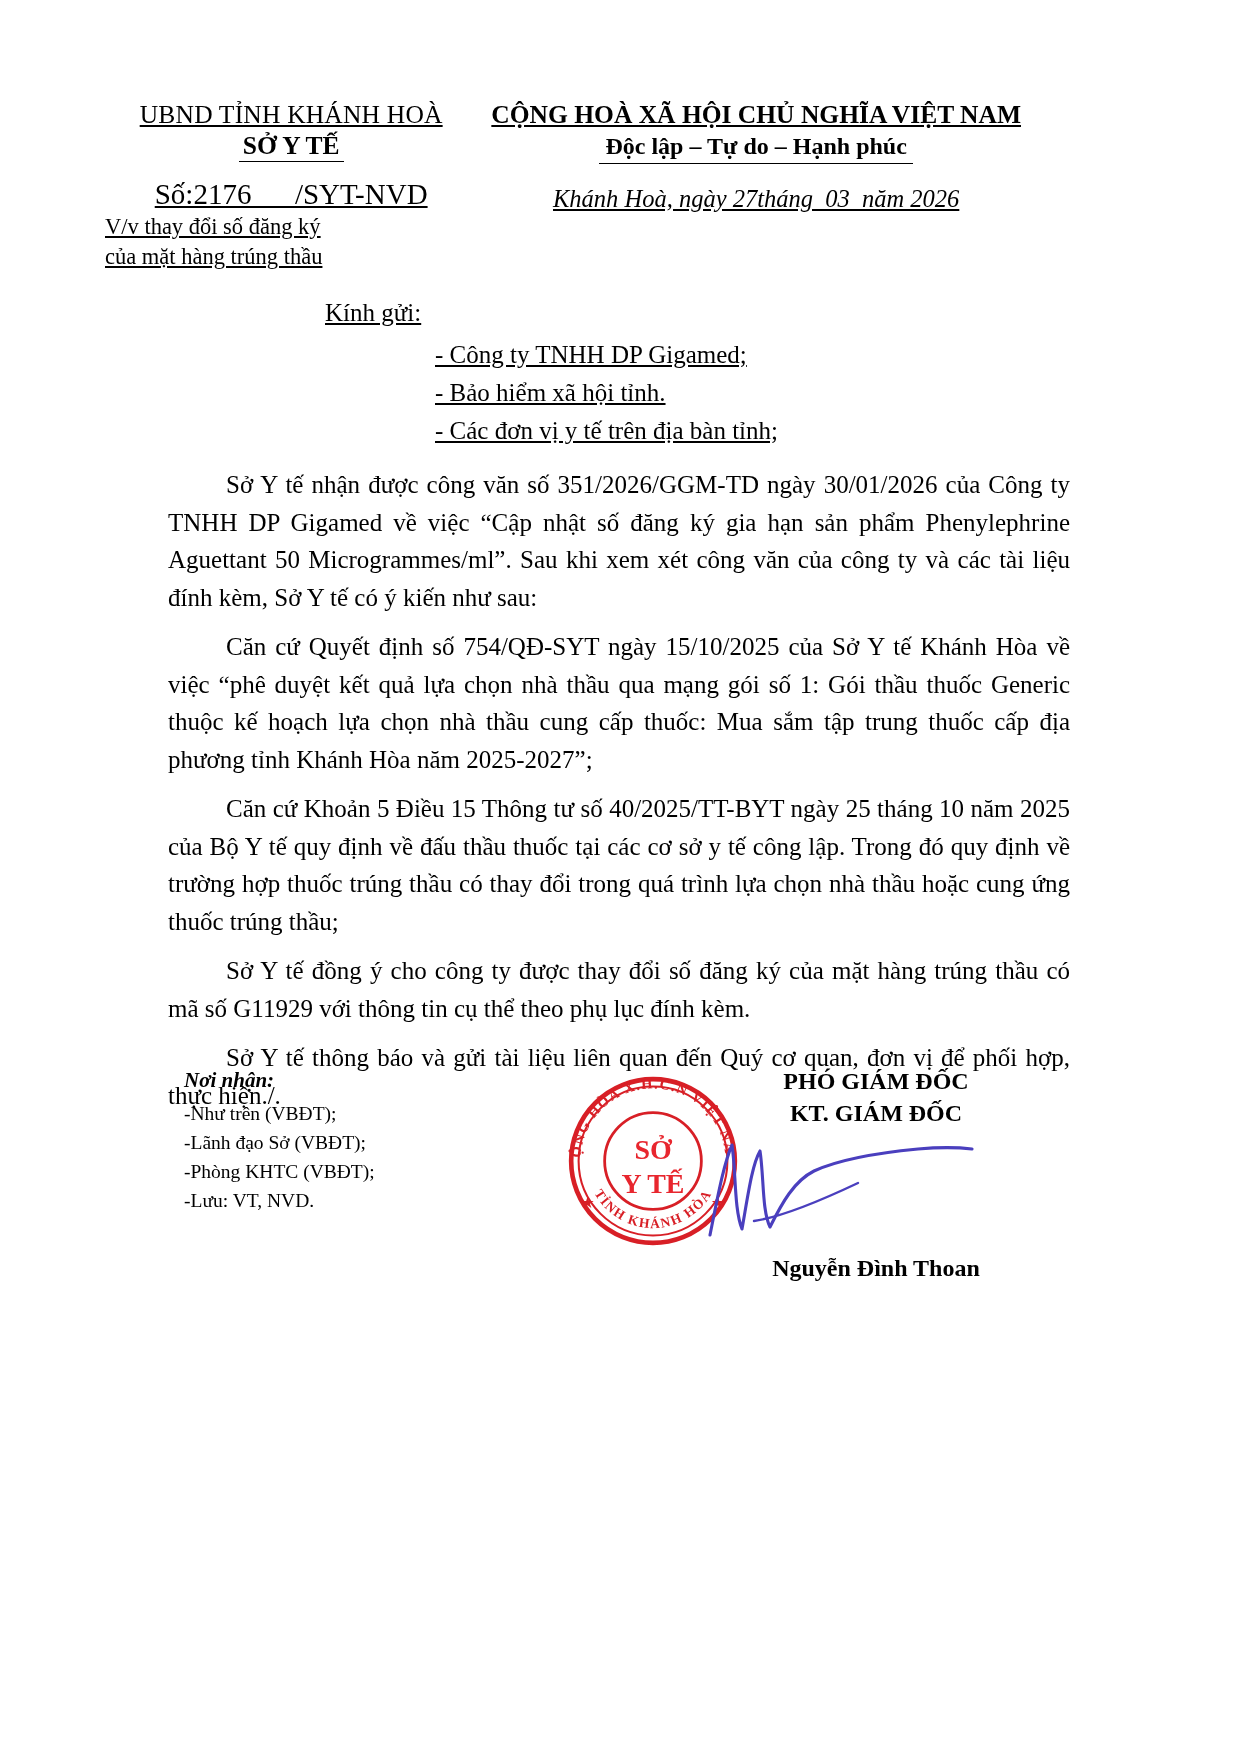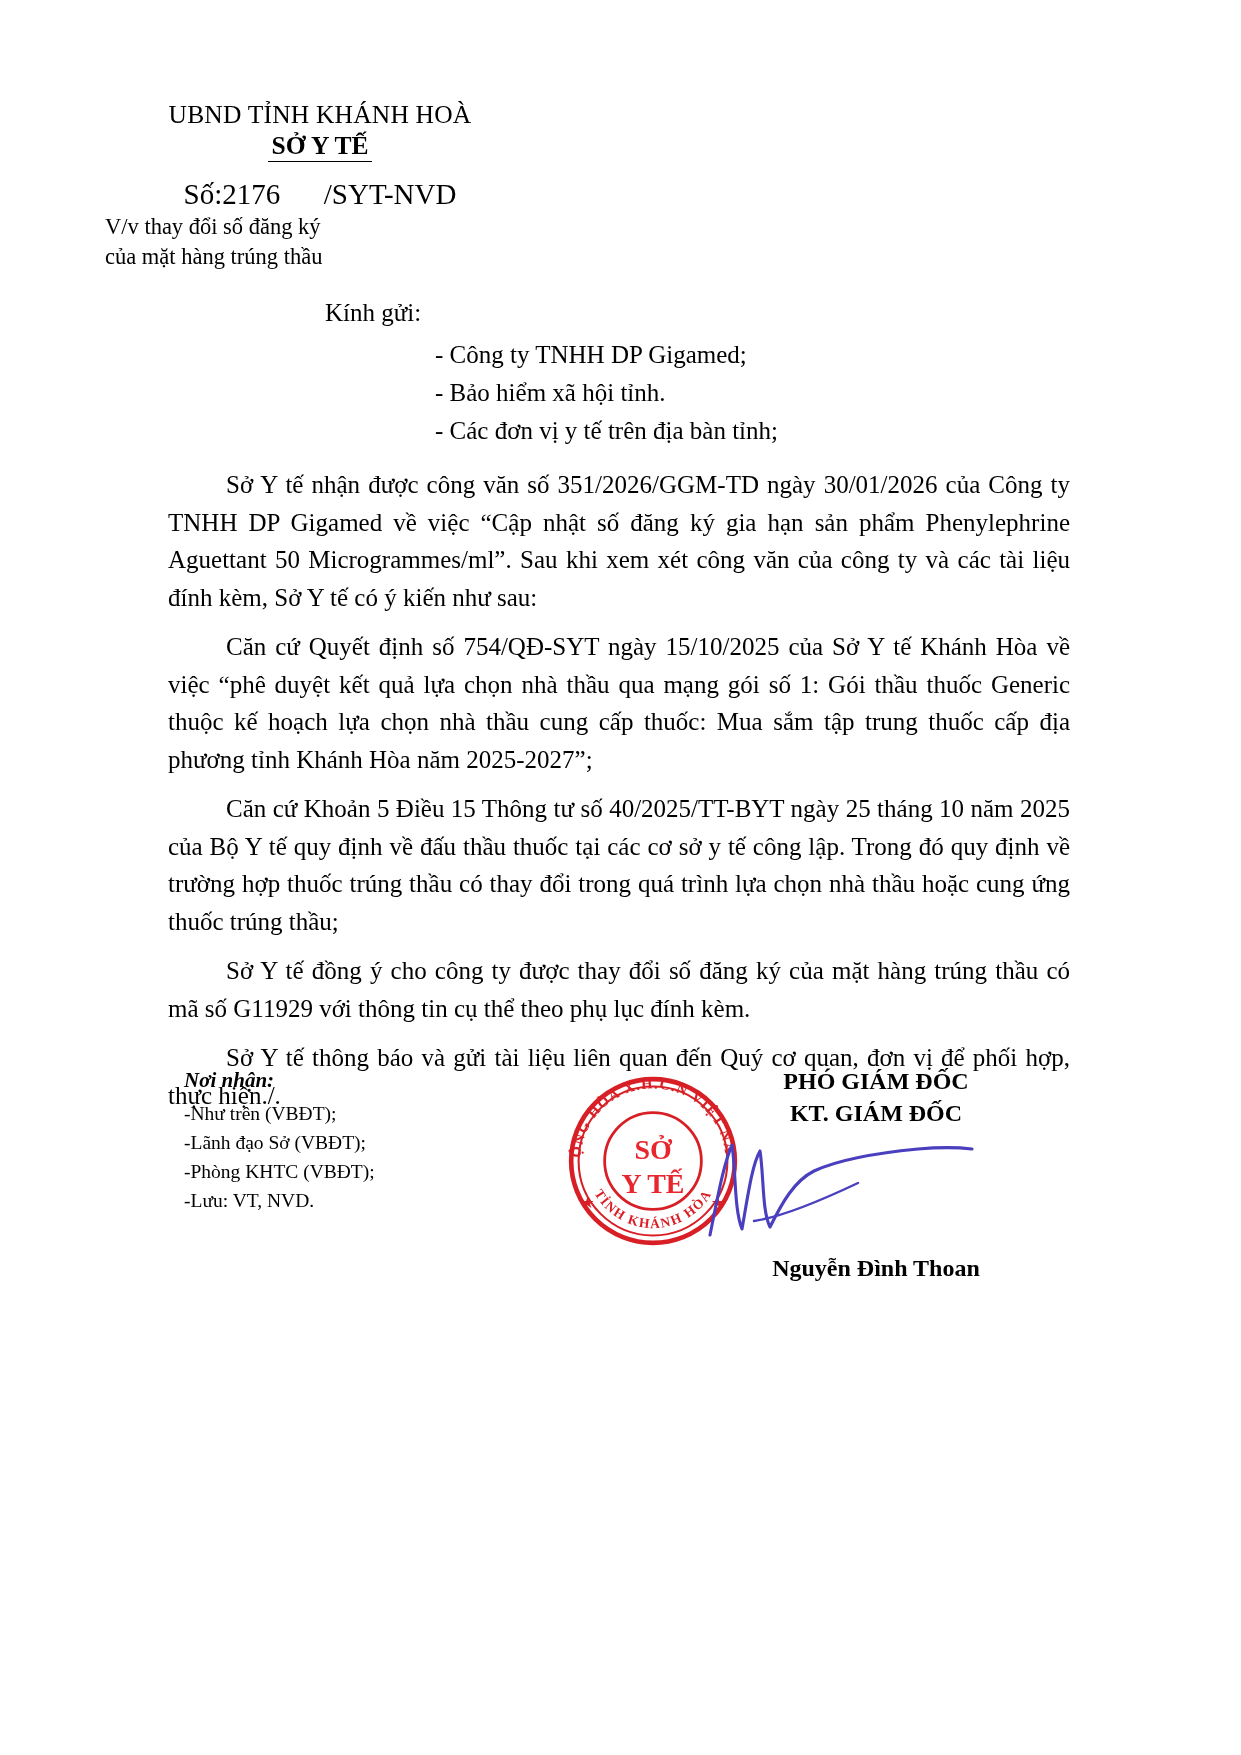--- a/index.html
+++ b/index.html
@@ -20,20 +20,21 @@
   }
 
   
   .header {
     position: absolute;
     top: 100px;
     left: 0;
     width: 1021px;
     display: flex;
     align-items: flex-start;
+    text-decoration: underline;
   }
   .header-left {
     width: 430px;
     margin-left: 105px;
     text-align: center;
   }
   .header-right {
     width: 560px;
     margin-left: 14px;
     text-align: center;
@@ -89,20 +90,21 @@
     line-height: 1.25;
     white-space: pre;
   }
 
   
   .kinh-gui-block {
     position: absolute;
     top: 296px;
     left: 0;
     width: 1241px;
+    text-decoration: underline;
   }
   .kinh-gui-label {
     font-size: 25px;
     margin-left: 325px;
     line-height: 1.35;
   }
   .recipient-list {
     margin-left: 435px;
     margin-top: 6px;
   }
@@ -203,20 +205,25 @@
 
   <div class="header">
     <div class="header-left">
       <div class="org-top">UBND TỈNH KHÁNH HOÀ</div>
       <div class="org-sub">SỞ Y TẾ</div>
       <div class="doc-number">Số:2176      /SYT-NVD</div>
       <div class="doc-subject">V/v thay đổi số đăng ký</div>
       <div class="doc-subject">của mặt hàng trúng thầu</div>
     </div>
 
+    <div class="header-right">
+      <div class="nation-line">CỘNG HOÀ XÃ HỘI CHỦ NGHĨA VIỆT NAM</div>
+      <div class="motto-line">Độc lập – Tự do – Hạnh phúc</div>
+      <div class="place-date">Khánh Hoà, ngày 27tháng  03  năm 2026</div>
+    </div>
   </div>
 
   <div class="kinh-gui-block">
     <div class="kinh-gui-label">Kính gửi:</div>
     <div class="recipient-list">
       <div class="recipient-item">- Công ty TNHH DP Gigamed;</div>
       <div class="recipient-item">- Bảo hiểm xã hội tỉnh.</div>
       <div class="recipient-item">- Các đơn vị y tế trên địa bàn tỉnh;</div>
     </div>
   </div>

